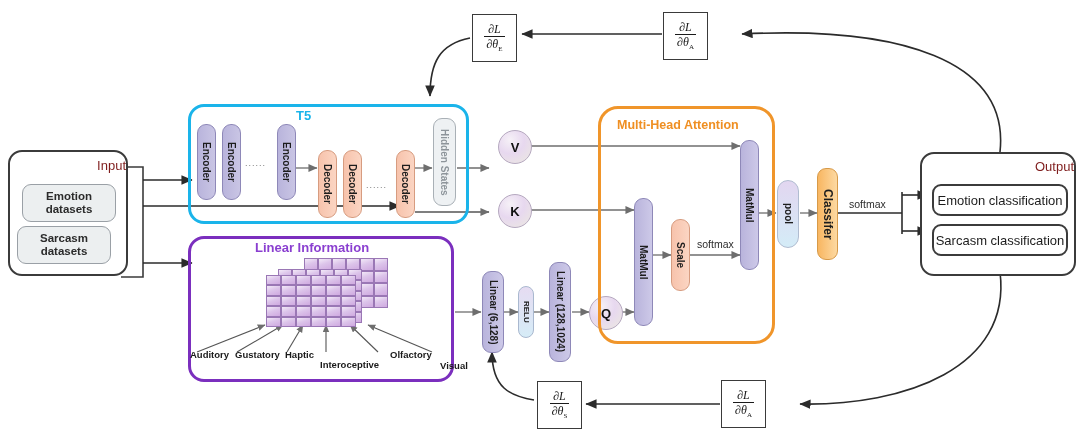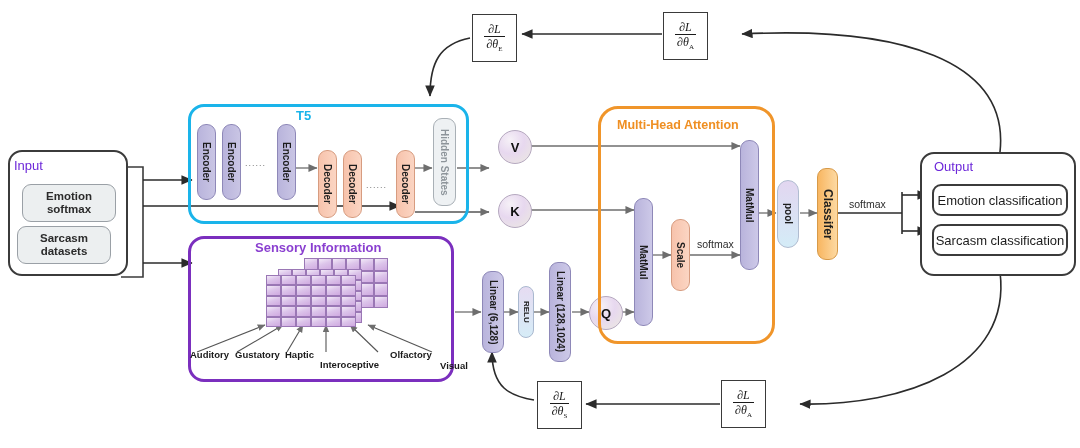--- a/index.html
+++ b/index.html
@@ -4,21 +4,21 @@
 <style>
   html,body{margin:0;padding:0;background:#ffffff;}
   body{width:1080px;height:448px;position:relative;overflow:hidden;
        font-family:"Liberation Sans", sans-serif;color:#222;}
   #stage{position:absolute;left:0;top:0;width:1080px;height:448px;}
   svg.layer{position:absolute;left:0;top:0;width:1080px;height:448px;overflow:visible;}
   .vtext{writing-mode:vertical-rl;text-orientation:mixed;white-space:nowrap;}
 
   
   .shell{border:2.5px solid #3b3b3b;border-radius:14px;background:#fff;}
-  .shell-title{position:absolute;left:4px;right:0;text-align:left;color:#6d28d9;}
+  .shell-title{position:absolute;left:16px;right:0;text-align:right;color:#7f1d1d;}
 
   .inner-pill{border:1.5px solid #9aa0a6;border-radius:9px;background:#eceff0;
               display:flex;align-items:center;justify-content:center;text-align:center;
               font-weight:bold;font-size:11.5px;color:#2b2b2b;line-height:1.15;}
   .out-pill{border:2px solid #3b3b3b;border-radius:9px;background:#fff;
             display:flex;align-items:center;justify-content:center;
             font-weight:normal;font-size:13px;color:#1c1c1c;}
 
   
   .grp{position:absolute;box-sizing:border-box;border-radius:16px;background:transparent;}
@@ -135,21 +135,21 @@
     <line x1="287" y1="352" x2="303" y2="325" stroke="#555" stroke-width="1.1" marker-end="url(#ahg)"></line>
     <line x1="326" y1="352" x2="326" y2="325" stroke="#555" stroke-width="1.1" marker-end="url(#ahg)"></line>
     <line x1="378" y1="352" x2="350" y2="325" stroke="#555" stroke-width="1.1" marker-end="url(#ahg)"></line>
     <line x1="432" y1="352" x2="368" y2="325" stroke="#555" stroke-width="1.1" marker-end="url(#ahg)"></line>
   </svg>
 
   <div class="shell" style="position:absolute;left:8px;top:150px;width:116px;height:122px;">
     <div class="shell-title" style="top:6px;font-size:13px;">Input</div>
     <div class="inner-pill" style="position:absolute;left:12px;top:32px;width:92px;height:36px;">
       <span style="white-space:pre-line;">Emotion
-softmax</span>
+datasets</span>
     </div>
     <div class="inner-pill" style="position:absolute;left:7px;top:74px;width:92px;height:36px;">
       <span style="white-space:pre-line;">Sarcasm
 datasets</span>
     </div>
   </div>
 
   <div class="grp grp-t5" style="left:188px;top:104px;width:281px;height:120px;">
   </div>
   <div class="grp-label" style="left:296px;top:108px;font-size:13px;color:#1ab4ea;">T5</div>
@@ -175,21 +175,21 @@
   <div class="pill p-dec" style="left:396px;top:150px;width:19px;height:68px;">
     <span class="vtext">Decoder</span>
   </div>
 
   <div class="pill p-hid" style="left:433px;top:118px;width:23px;height:88px;">
     <span class="vtext">Hidden States</span>
   </div>
 
   <div class="grp grp-sens" style="left:188px;top:236px;width:266px;height:146px;">
   </div>
-  <div class="grp-label" style="left:255px;top:240px;font-size:13px;color:#8a3fd0;">Sensory Information</div>
+  <div class="grp-label" style="left:255px;top:240px;font-size:13px;color:#8a3fd0;">Linear Information</div>
 
   <div class="cubewrap" style="left:252px;top:258px;width:150px;height:70px;">
     <div class="cube-face" style="left:52px;top:0px;width:84px;height:50px;grid-template-columns:repeat(6,1fr);grid-template-rows:repeat(4,1fr);">
       <div class="cube-cell"></div>
         <div class="cube-cell"></div>
         <div class="cube-cell"></div>
         <div class="cube-cell"></div>
         <div class="cube-cell"></div>
         <div class="cube-cell"></div>
       <div class="cube-cell"></div>

